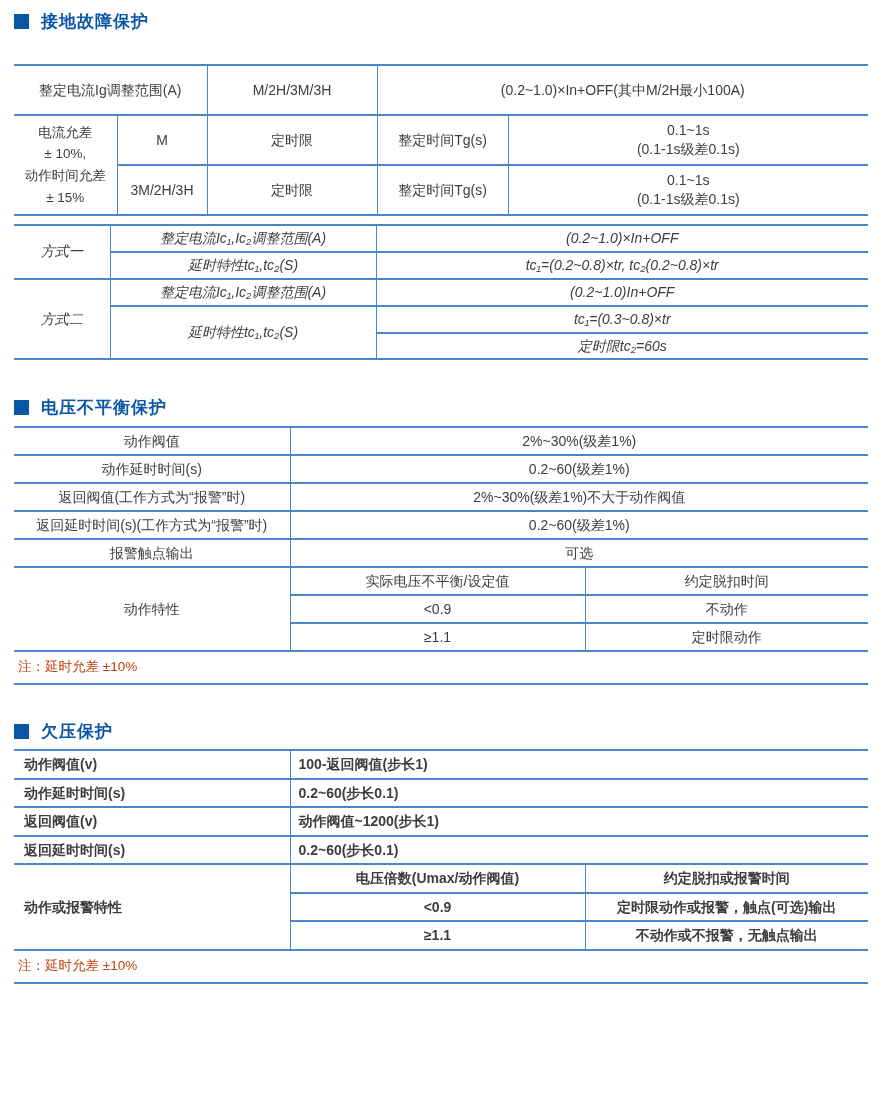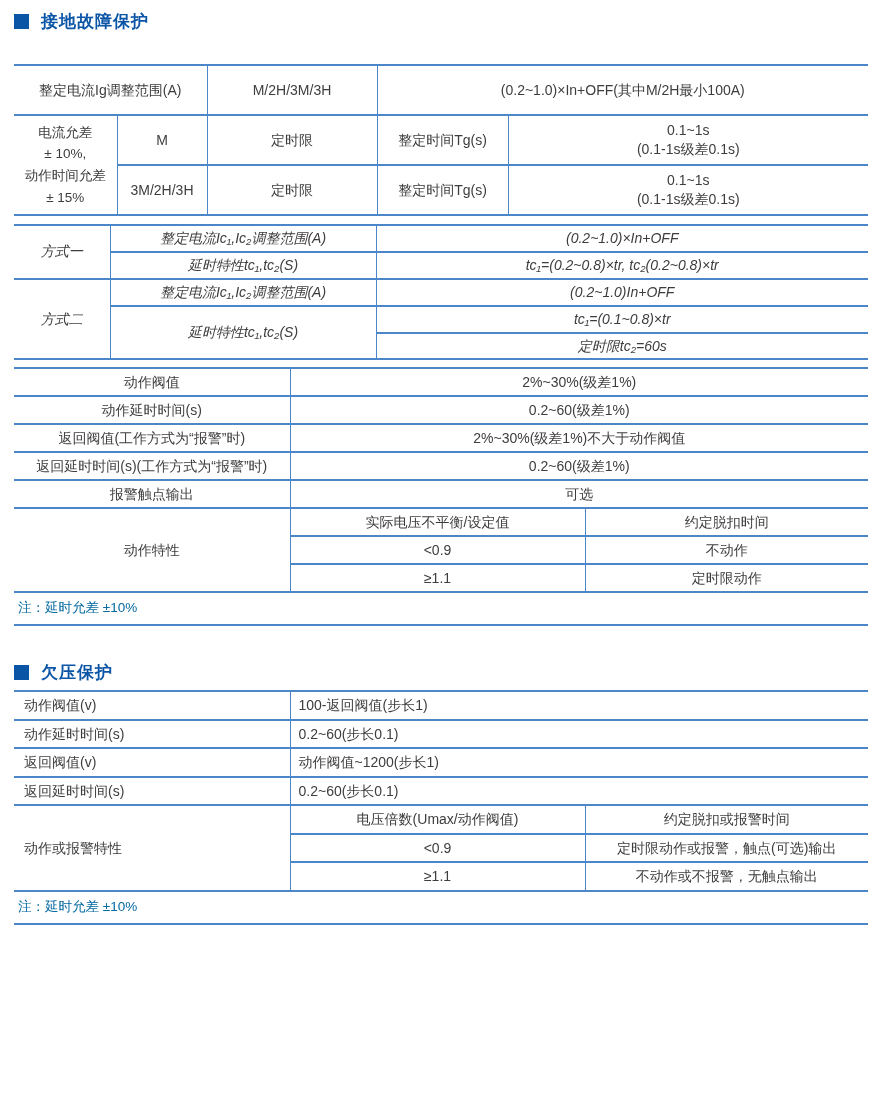--- a/index.html
+++ b/index.html
@@ -33,32 +33,32 @@
   .pre { white-space:pre-line; }
   .small { font-size:13.5px; line-height:1.6; }
 
   .t1 td { height:50px; }
   .t2 td { height:17px;font-style:italic; }
   .t3 td { height:28px; }
   .t4 td { height:28.5px; }
 
   .note {
     width:854px; border-bottom:2px solid #4a86c8;
-    font-size:13.5px; padding:6px 2px 7px 4px; color:#0369a1;
+    font-size:13.5px; padding:6px 2px 7px 4px; color:#c2410c;
   }
 
   
   .h1 { margin-top:10px; }
   .t1 { margin-top:31px; }
   .h2 { margin-top:88px; }
   .t2 { margin-top:8px; }
   .h3 { margin-top:36px; }
   .t3 { margin-top:7px; }
   .h4 { margin-top:35px; }
-  .t4 { margin-top:6px; }
+  .t4 { margin-top:6px;font-weight:bold; }
 </style>
 </head>
 <body>
 
 <div class="page">
 
   <div class="section-header h1">
     <span class="bullet"></span>
     <span>接地故障保护</span>
   </div>
@@ -115,28 +115,32 @@
       <td>延时特性tc₁,tc₂(S)</td>
       <td class="last">tc₁=(0.2~0.8)×tr, tc₂(0.2~0.8)×tr</td>
     </tr>
     <tr>
       <td rowspan="3">方式二</td>
       <td>整定电流Ic₁,Ic₂调整范围(A)</td>
       <td class="last">(0.2~1.0)In+OFF</td>
     </tr>
     <tr>
       <td rowspan="2">延时特性tc₁,tc₂(S)</td>
-      <td class="last">tc₁=(0.1~0.8)×tr</td>
+      <td class="last">tc₁=(0.3~0.8)×tr</td>
     </tr>
     <tr>
       <td class="last">定时限tc₂=60s</td>
     </tr>
   </tbody>
     </table>
 
+  <div class="section-header h3">
+    <span class="bullet"></span>
+    <span>电压不平衡保护</span>
+  </div>
 
   <table class="t3">
     <colgroup>
       <col style="width:276px">
         <col style="width:295px">
         <col style="width:283px">
     </colgroup>
     <tbody>
         <tr>
       <td>动作阀值</td>

